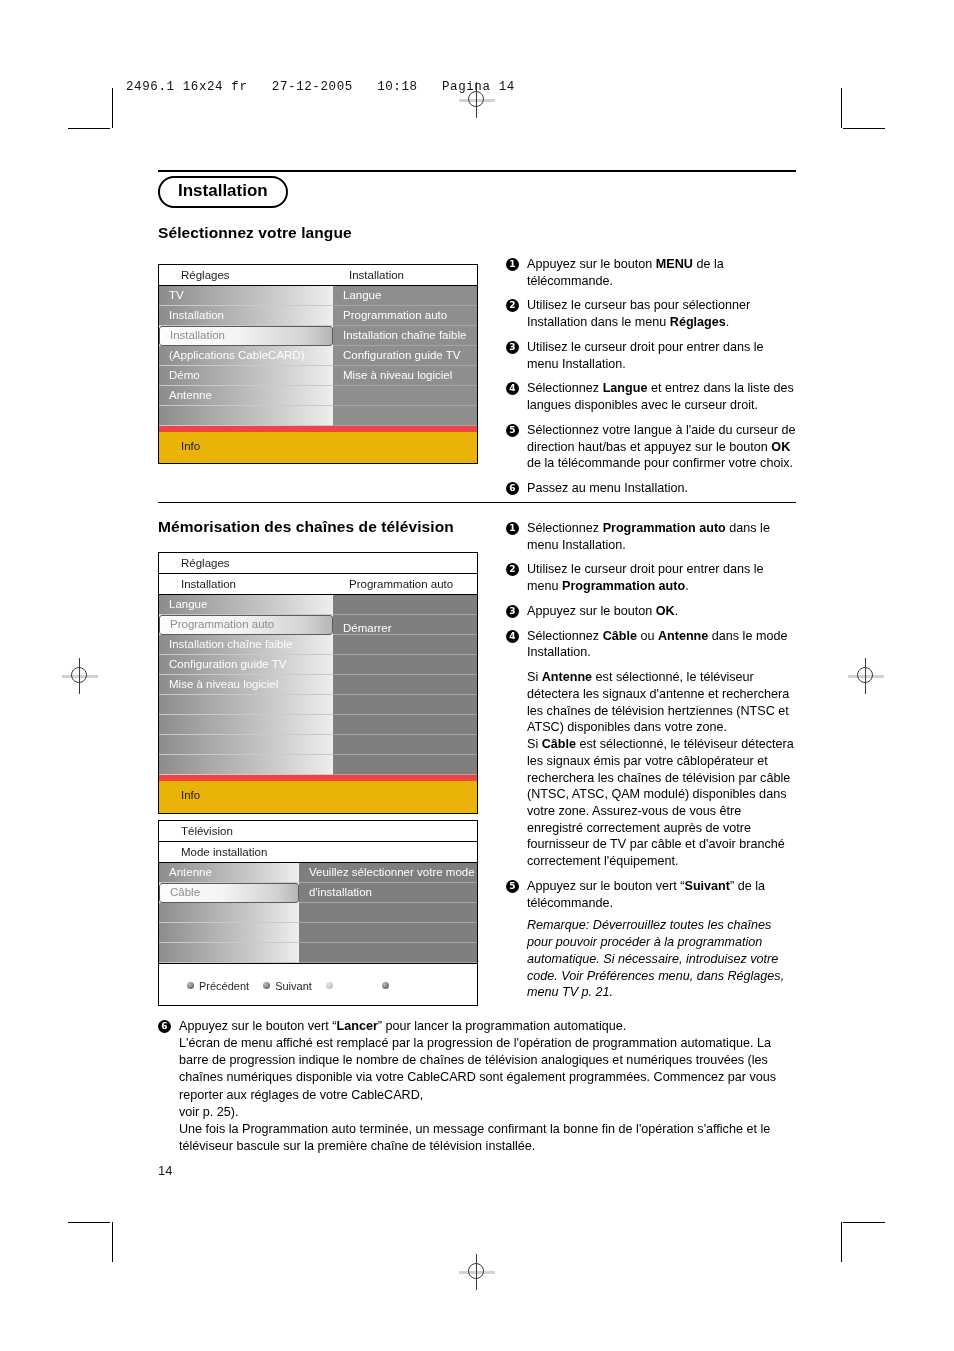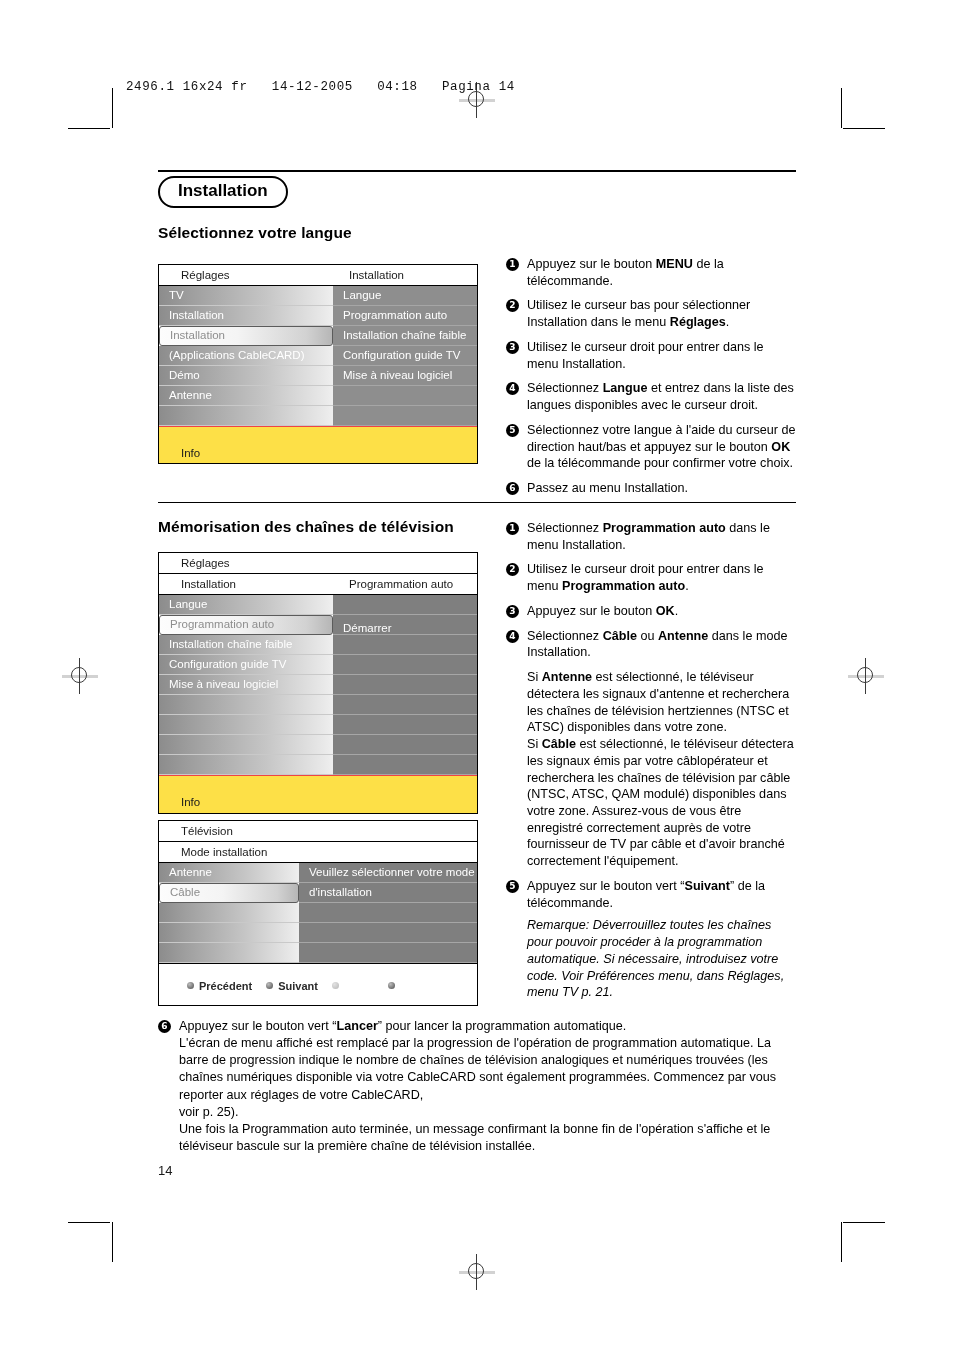--- a/index.html
+++ b/index.html
@@ -118,25 +118,25 @@
   
   .row.right {
     background: #8e8e8e;
     color: #ffffff;
     border-bottom: 1px solid #a6a6a6;
   }
   .row.right.dark { background: #7f7f7f; }
   .row.right.empty { color: transparent; }
 
   .osd-foot {
-    border-top: 1px solid #ef4444;
-    background: #fde047;
+    border-top: 6px solid #ef4444;
+    background: #eab308;
     font-size: 11.5px;
     color: #1a1a1a;
-    padding: 20px 0 0 22px;
+    padding: 8px 0 0 22px;
     box-sizing: border-box;
   }
 
   .osd-navfoot {
     border-top: 1px solid #000;
     background: #fff;
     font-size: 11px;
     color: #2a2a2a;
     box-sizing: border-box;
     display: flex;
@@ -229,21 +229,21 @@
   <div class="hl"></div>
     <div class="vl"></div>
     <div class="circ"></div>
 </div>
 <div class="regmark" style="left:459px; top:82px;">
   <div class="hl"></div>
     <div class="vl"></div>
     <div class="circ"></div>
 </div>
 
-<div class="printinfo">2496.1 16x24 fr   14-12-2005   04:18   Pagina 14</div>
+<div class="printinfo">2496.1 16x24 fr   27-12-2005   10:18   Pagina 14</div>
 
 <div class="rule" style="left:158px; top:170px; width:638px; height:2px;"></div>
 <div class="pill">Installation</div>
 
 <div class="sect-title" style="left:158px; top:224px;">Sélectionnez votre langue</div>
 
 <div class="osd" style="left:158px; top:264px; width:320px; height:200px;">
   <div class="osd-head">
     <div class="cell" style="width:174px;">Réglages</div>
     <div class="cell" style="width:144px; padding-left:16px;">Installation</div>
@@ -436,21 +436,21 @@
           <span>&nbsp;</span>
         </div>
         <div class="row right dark empty" style="height: 20px;">
           <span>&nbsp;</span>
         </div>
         <div class="row right dark empty" style="height: 20px;">
           <span>&nbsp;</span>
         </div>
       </div>
   </div>
-  <div class="osd-navfoot" id="s2b-nav" style="height:44px;font-weight:bold;">
+  <div class="osd-navfoot" id="s2b-nav" style="height:44px;">
       <div class="navitem">
         <span class="dot"></span>
         <span class="lbl">Précédent</span>
       </div>
       <div class="navitem">
         <span class="dot"></span>
         <span class="lbl">Suivant</span>
       </div>
       <div class="navitem">
         <span class="dot faint"></span>

